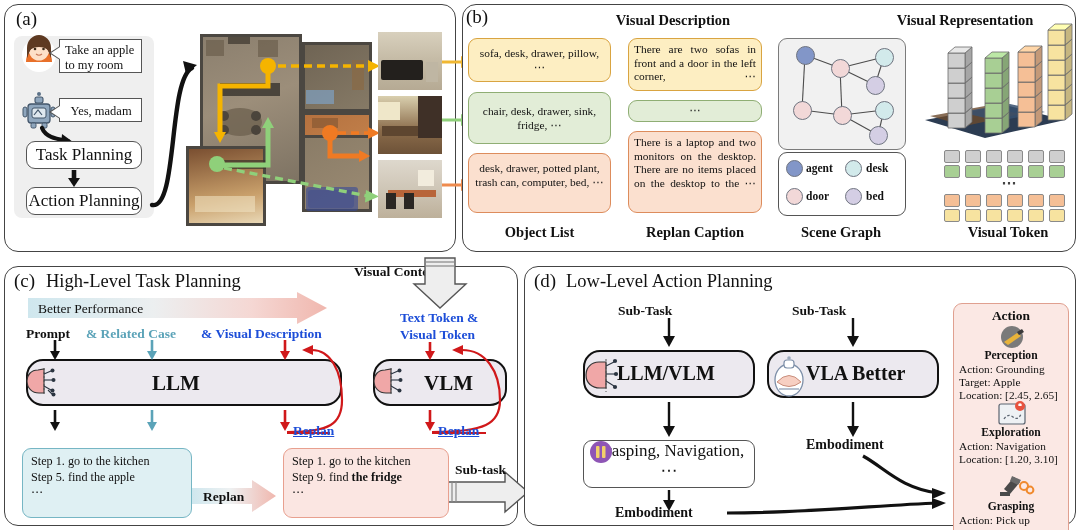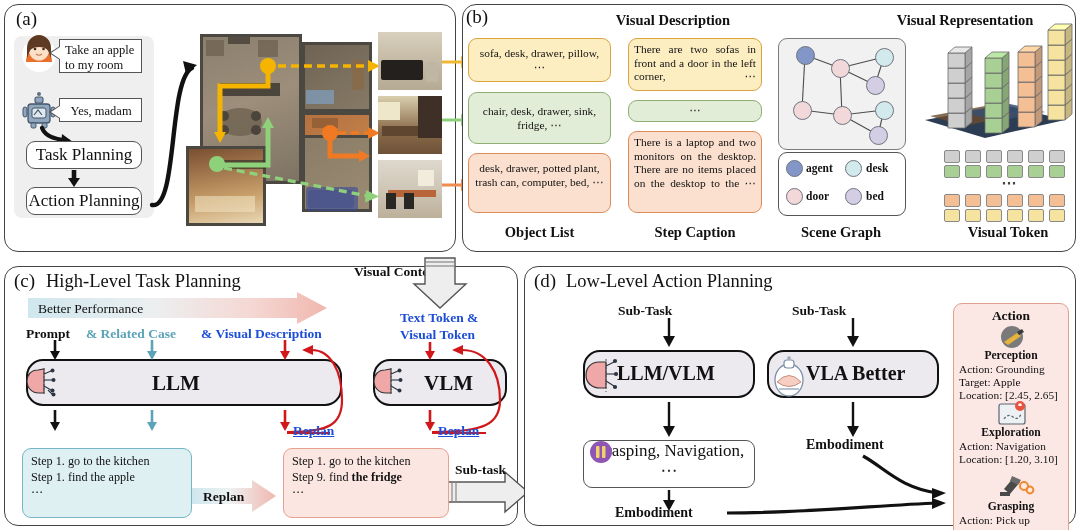--- a/index.html
+++ b/index.html
@@ -180,21 +180,21 @@
 <div class="phead" style="left:860px;top:12px;width:210px;">Visual Representation</div>
 
 <div class="card yel" style="left:468px;top:38px;width:143px;height:44px;padding-top:8px;">sofa, desk, drawer, pillow, ⋯</div>
 <div class="card grn" style="left:468px;top:92px;width:143px;height:52px;padding-top:12px;">chair, desk, drawer, sink, fridge, ⋯</div>
 <div class="card org" style="left:468px;top:153px;width:143px;height:60px;padding-top:8px;">desk, drawer, potted plant, trash can, computer, bed, ⋯</div>
 <div class="phead" style="left:468px;top:224px;width:143px;">Object List</div>
 
 <div class="card yel just" style="left:628px;top:38px;width:134px;height:53px;">There are two sofas in front and a door in the left corner, ⋯</div>
 <div class="card grn" style="left:628px;top:100px;width:134px;height:22px;padding-top:3px;">⋯</div>
 <div class="card org just" style="left:628px;top:131px;width:134px;height:82px;">There is a laptop and two monitors on the desktop. There are no items placed on the desktop to the ⋯</div>
-<div class="phead" style="left:628px;top:224px;width:134px;">Step Caption</div>
+<div class="phead" style="left:628px;top:224px;width:134px;">Replan Caption</div>
 
 <div class="sgbox" style="left:778px;top:38px;width:126px;height:110px;"></div>
 <svg class="ov">
   <g stroke="#4c4c4c" stroke-width="1.1" fill="none">
     <line x1="805" y1="55" x2="802" y2="110"></line>
     <line x1="805" y1="55" x2="840" y2="68"></line>
     <line x1="840" y1="68" x2="884" y2="57"></line>
     <line x1="840" y1="68" x2="875" y2="85"></line>
     <line x1="884" y1="57" x2="875" y2="85"></line>
     <line x1="840" y1="68" x2="842" y2="115"></line>
@@ -444,21 +444,21 @@
     <line x1="452" y1="482" x2="452" y2="502" stroke="#888" stroke-width="1.2"></line>
     <line x1="456" y1="482" x2="456" y2="502" stroke="#888" stroke-width="1.2"></line>
   </g>
 </svg>
 
 <div class="lbl red" style="left:293px;top:423px;text-decoration:underline;">Replan</div>
 <div class="lbl red" style="left:438px;top:423px;text-decoration:underline;">Replan</div>
 
 <div class="stepbox blue" style="left:22px;top:448px;width:170px;height:70px;">
   <div>Step 1. go to the kitchen</div>
-  <div>Step 1. find the apple</div>
+  <div>Step 5. find the apple</div>
   <div>⋯</div>
 </div>
 <div class="lbl" style="left:203px;top:489px;">Replan</div>
 <div class="stepbox pink" style="left:283px;top:448px;width:166px;height:70px;">
   <div><span>Step 1. go to the kitchen</span><b></b></div>
   <div><span>Step 9. find </span><b>the fridge</b></div>
   <div><span>⋯</span></div>
 </div>
 <div class="lbl" style="left:455px;top:462px;">Sub-task</div>
 

